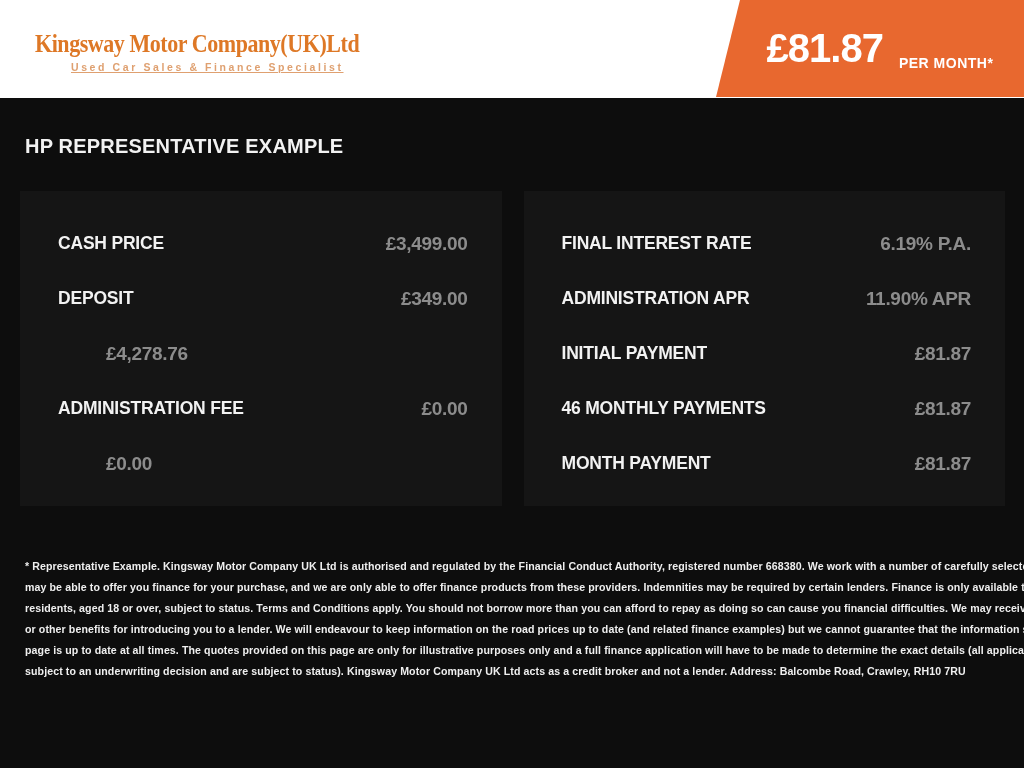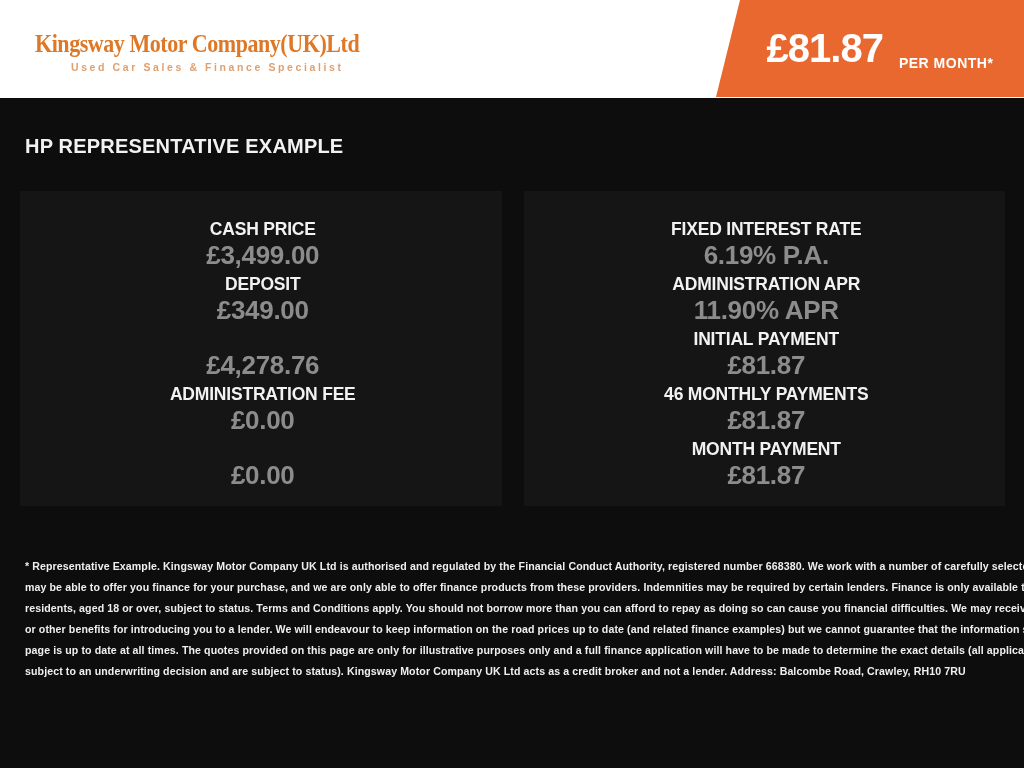--- a/index.html
+++ b/index.html
@@ -19,48 +19,48 @@
   .header{position:relative;width:1024px;height:98px;background:#ffffff;}
   .logo{position:absolute;left:25px;top:30px;margin-left:10px;}
   .logo-main{
     font-family:"Liberation Serif",serif;font-weight:bold;
     font-size:25px;color:var(--logo-orange);
     transform:scaleX(0.88);transform-origin:left center;white-space:nowrap;
     letter-spacing:-0.5px;
   }
   .logo-tagline{
     font-size:10.5px;color:var(--tagline-orange);font-weight:bold;
-    letter-spacing:2.6px;margin:3px 0 0 36px;white-space:nowrap;
+    letter-spacing:2.6px;margin:3px 0 0 36px;white-space:nowrap;text-decoration:underline;
   }
   .price-badge{
     position:absolute;top:0;right:0;width:308px;height:97px;
     background:var(--accent-orange);
     clip-path:polygon(24px 0, 100% 0, 100% 100%, 0 100%);
     display:flex;align-items:center;justify-content:center;
     gap:16px;color:#fff;padding-left:20px;
   }
   .price-amount{font-size:40px;font-weight:bold;letter-spacing:-1px;}
   .price-period{font-size:14px;font-weight:bold;letter-spacing:0.5px;margin-top:28px;}
 
   
   .dark-section{width:1024px;height:670px;background:var(--page-bg);}
   .page-title{
     color:var(--label-white);font-size:20px;font-weight:bold;
     letter-spacing:0.2px;padding:37px 0 0 25px;
   }
   .panels{display:flex;gap:22px;margin:33px 19px 0 20px;}
   .panel{flex:1;background:var(--panel-bg);padding:25px 34px 15px 38px;}
-  .row{display:flex;justify-content:flex-end;align-items:center;height:55px;flex-direction:column;}
+  .row{display:flex;justify-content:space-between;align-items:center;height:55px;}
   .row .label{
     color:var(--label-white);font-weight:bold;font-size:17.5px;
     letter-spacing:-0.2px;white-space:nowrap;
   }
   .row .value{
-    color:var(--value-gray);font-weight:bold;font-size:26px;
-    letter-spacing:-0.3px;white-space:nowrap;
+    color:var(--value-gray);font-weight:bold;font-size:19px;
+    letter-spacing:-0.3px;white-space:nowrap;margin-left:48px;
   }
 
   
   .disclaimer{margin:50px 24px 0 25px;}
   .disclaimer-line{
     color:#EFEFEF;font-size:10.6px;font-weight:bold;
     line-height:21px;letter-spacing:0.1px;white-space:nowrap;
   }
 </style>
 </head>
@@ -96,21 +96,21 @@
         <div class="row">
           <span class="label">ADMINISTRATION FEE</span>
           <span class="value">£0.00</span>
         </div>
         <div class="row">
           <span class="value">£0.00</span>
         </div>
       </div>
     <div class="panel">
         <div class="row">
-          <span class="label">FIXED INTEREST RATE</span>
+          <span class="label">FINAL INTEREST RATE</span>
           <span class="value">6.19% P.A.</span>
         </div>
         <div class="row">
           <span class="label">ADMINISTRATION APR</span>
           <span class="value">11.90% APR</span>
         </div>
         <div class="row">
           <span class="label">INITIAL PAYMENT</span>
           <span class="value">£81.87</span>
         </div>

